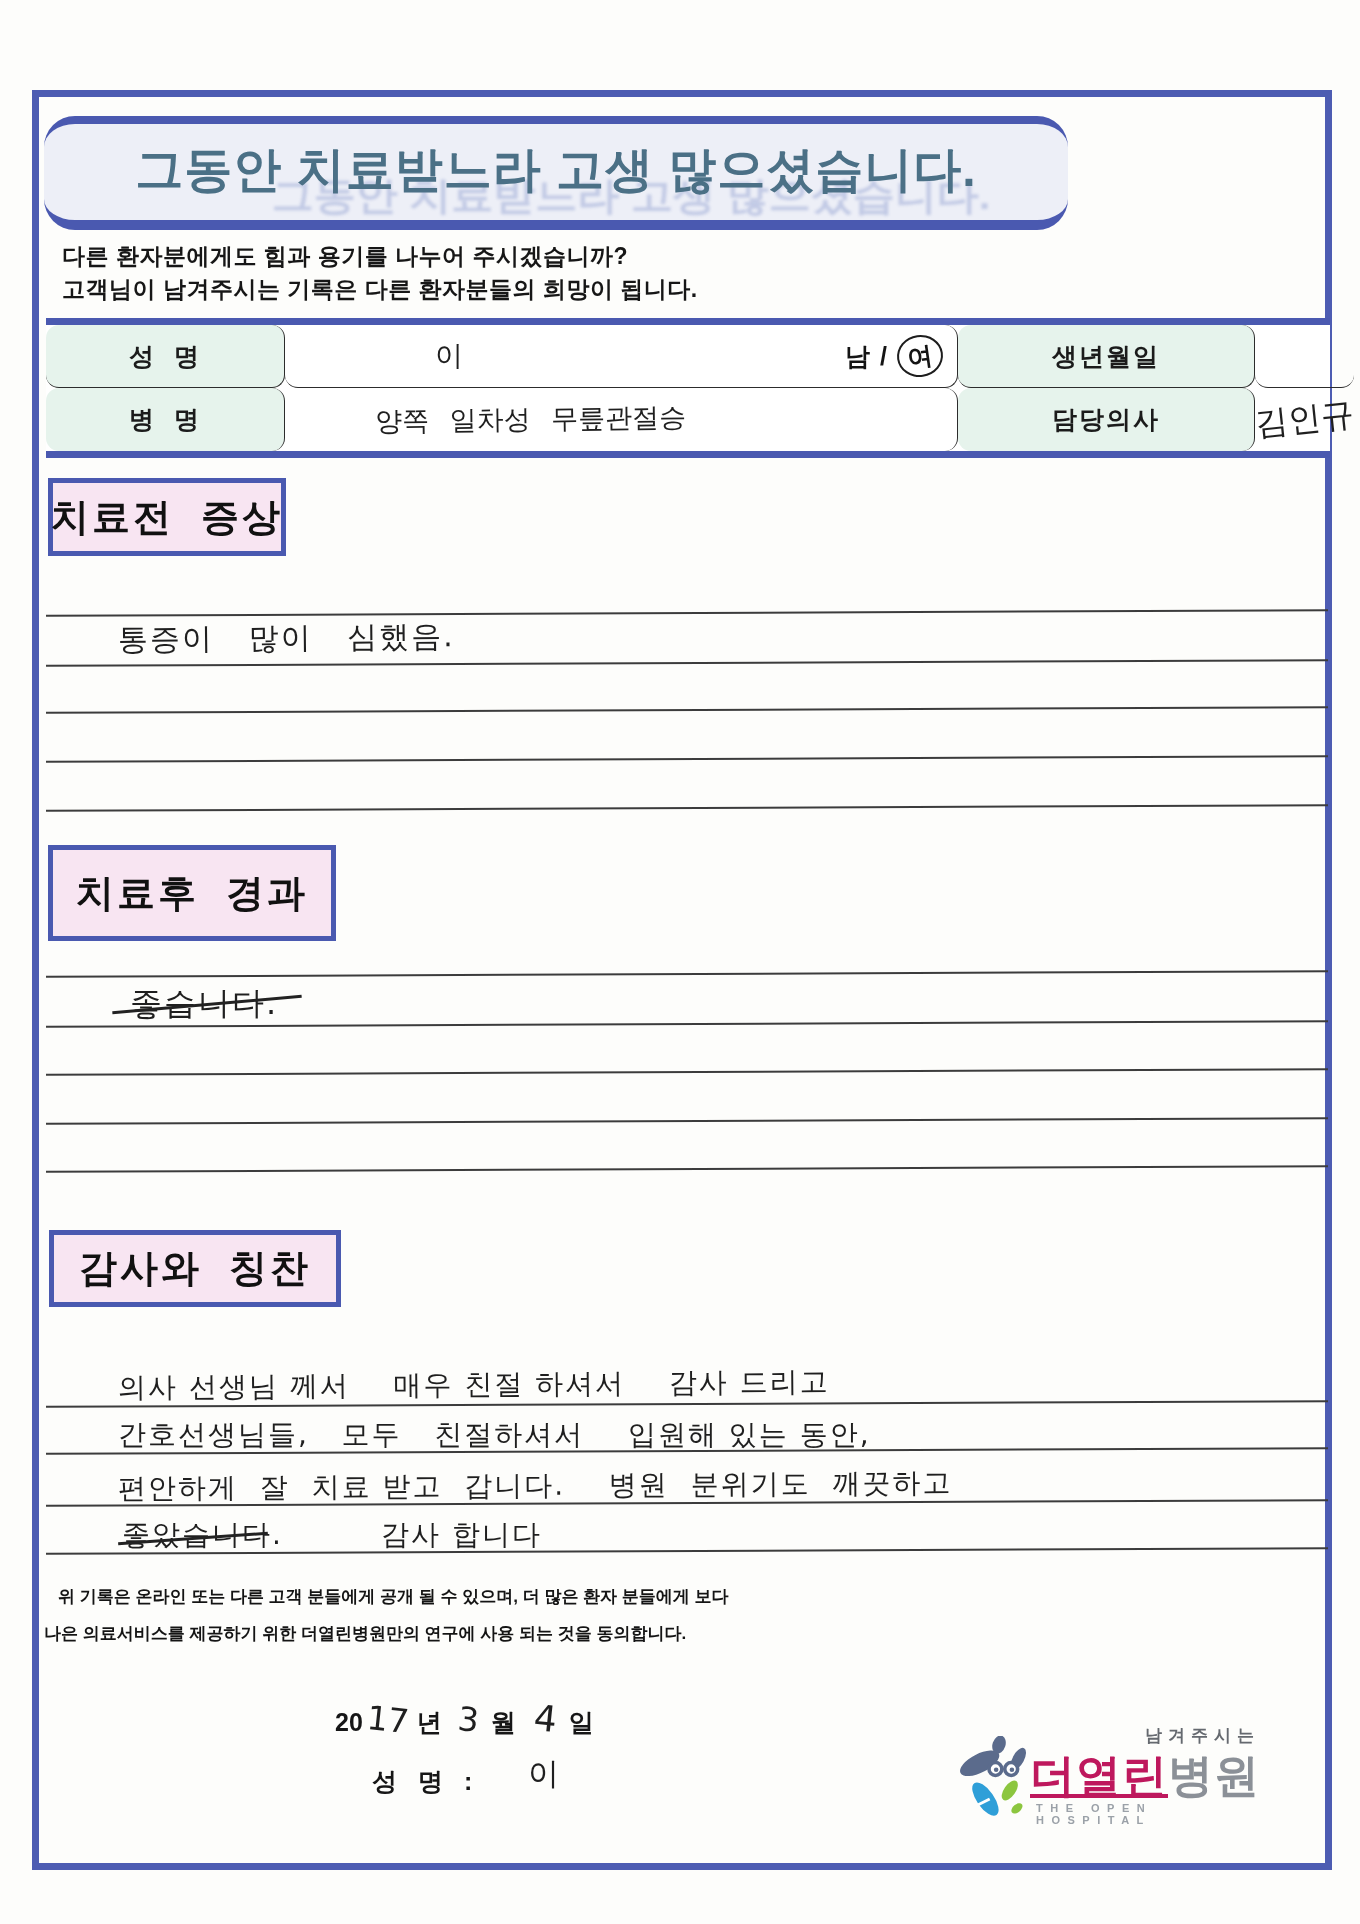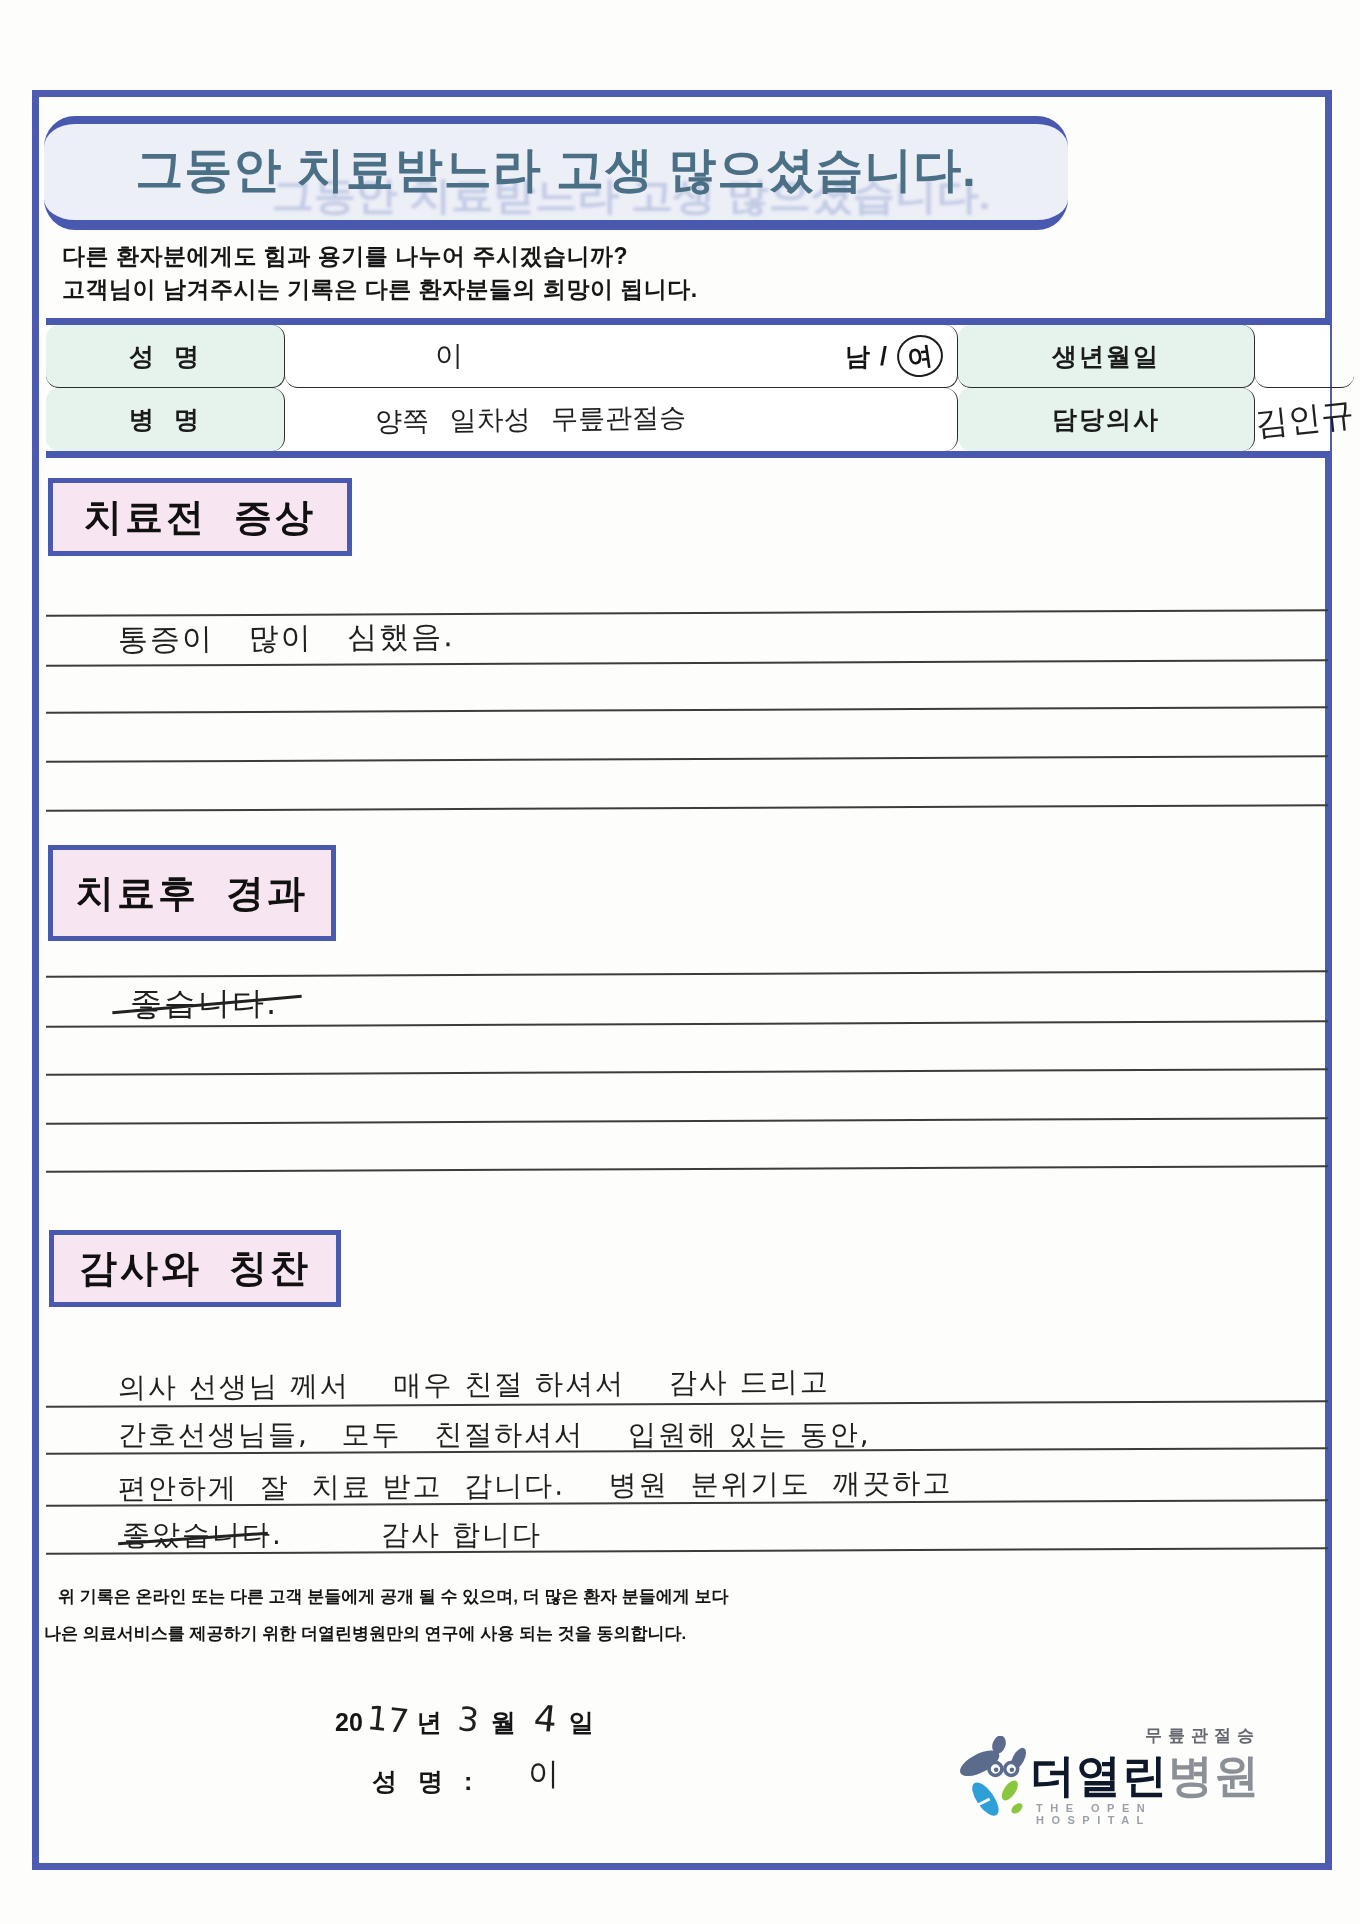--- a/index.html
+++ b/index.html
@@ -41,21 +41,21 @@
   .circle { display:inline-flex; align-items:center; justify-content:center;
             width:46px; height:42px; border:2.5px solid #1d1d1d; border-radius:50%;
             transform:rotate(-8deg); }
   .disease-val { padding-left:90px; font-size:27px; word-spacing:12px; transform:rotate(-.8deg); }
   .doctor-sign { width:100%; justify-content:center; font-size:33px; transform:rotate(-6deg); }
 
   
   .sec-box { position:absolute; background:#f8e5f2; border:5px solid #4a59b0;
              display:flex; align-items:center; justify-content:center;
              font-size:38px; font-weight:bold; color:#111; white-space:pre; letter-spacing:3px; }
-  .sec1 { left:48px; top:478px; width:304px; height:78px; }
+  .sec1 { left:48px; top:478px; width:238px; height:78px; }
   .sec2 { left:48px; top:845px; width:288px; height:96px; }
   .sec3 { left:49px; top:1230px; width:292px; height:77px; }
 
   
   .rule { position:absolute; left:46px; width:1282px; height:2px; background:#3c3c3c;
           transform:rotate(-.25deg); }
 
   .hw-entry { position:absolute; font-size:30px; letter-spacing:2px; }
   .strike { position:absolute; height:3px; background:#222; }
 
@@ -71,21 +71,21 @@
                letter-spacing:4px; word-spacing:6px; color:#161616; white-space:pre; }
   .sig-name  { position:absolute; left:528px; top:1753px; font-size:31px; }
 
   
   .logo { position:absolute; left:958px; top:1718px; width:310px; height:120px; }
   .logo .mark { position:absolute; left:0; top:18px; }
   .logo .tag-top { position:absolute; right:8px; top:6px; font-size:17px; letter-spacing:6px;
                    color:#65696f; font-weight:600; }
   .logo .main { position:absolute; left:72px; top:28px; font-size:45px; font-weight:bold;
                 letter-spacing:1px; white-space:nowrap; }
-  .logo .main .green { color:#0f172a; }
+  .logo .main .green { color:#be185d;text-decoration:underline; }
   .logo .main .gray  { color:#8b9097; }
   .logo .tag-bottom { position:absolute; left:78px; top:84px; font-size:11px;
                       letter-spacing:7.5px; color:#9ba1a8; font-weight:600; }
 </style>
 </head>
 <body>
 
 <div class="page">
 
   <div class="frame"></div>
@@ -176,20 +176,20 @@
       <ellipse cx="84" cy="32" rx="8" ry="17" fill="#5b6b8c" transform="rotate(28 84 32)"></ellipse>
       <circle cx="52" cy="46" r="9" fill="#ffffff" stroke="#5b6b8c" stroke-width="5"></circle>
       <circle cx="74" cy="46" r="9" fill="#ffffff" stroke="#5b6b8c" stroke-width="5"></circle>
       <circle cx="53" cy="47" r="3.2" fill="#5b6b8c"></circle>
       <circle cx="75" cy="47" r="3.2" fill="#5b6b8c"></circle>
       <ellipse cx="38" cy="88" rx="27" ry="12" fill="#2f9fd8" transform="rotate(55 38 88)"></ellipse>
       <line x1="28" y1="96" x2="44" y2="88" stroke="#ffffff" stroke-width="4"></line>
       <ellipse cx="72" cy="76" rx="16" ry="8" fill="#8cc63f" transform="rotate(-55 72 76)"></ellipse>
       <ellipse cx="82" cy="101" rx="9" ry="5.5" fill="#8cc63f" transform="rotate(-40 82 101)"></ellipse>
     </svg>
-    <div class="tag-top">무릎관절승</div>
+    <div class="tag-top">남겨주시는</div>
     <div class="main">
       <span class="green">더열린</span><span class="gray">병원</span>
     </div>
     <div class="tag-bottom">THE OPEN HOSPITAL</div>
   </div>
 
 </div>
 
 </body></html>

